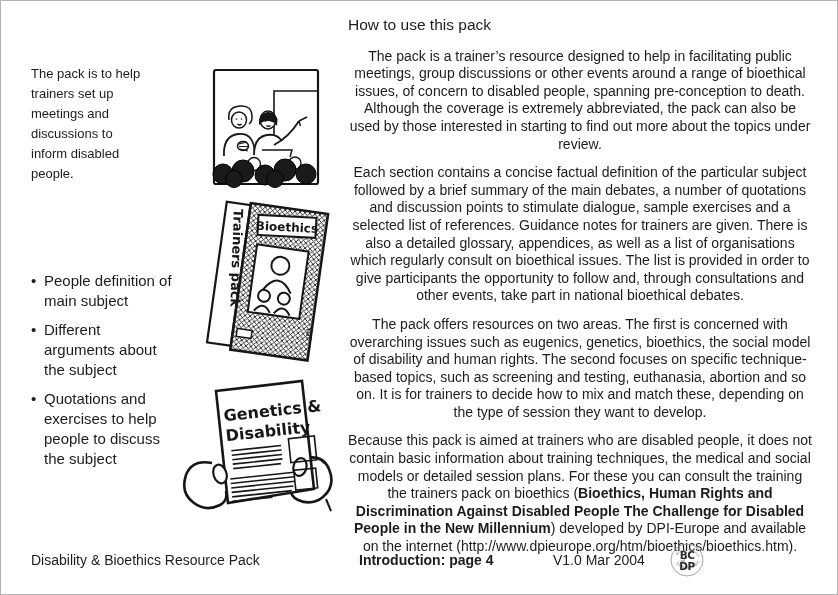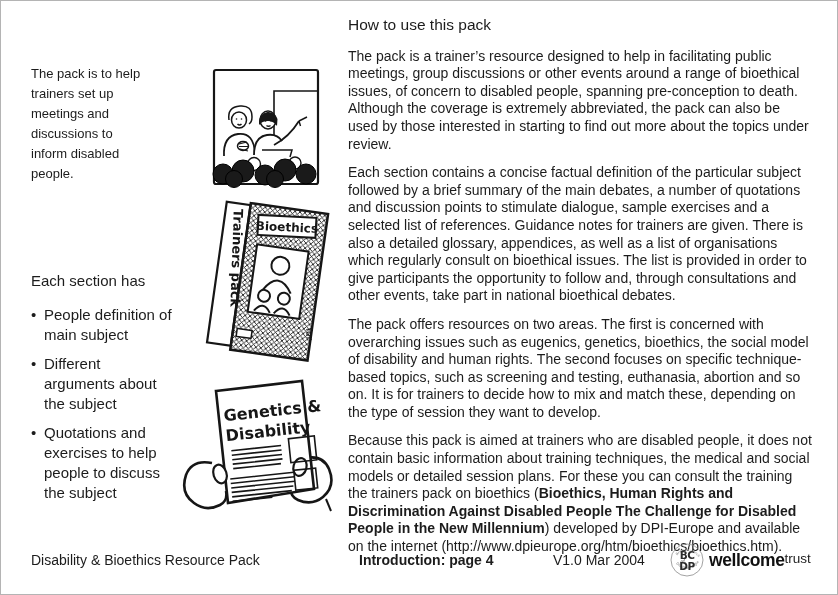--- a/index.html
+++ b/index.html
@@ -21,21 +21,21 @@
   .bullet .btxt{ white-space:pre-line; }
   
   .illu{ position:absolute; }
   #illu-meeting{ left:205px; top:57px; }
   #illu-book{ left:199px; top:197px; }
   #illu-doc{ left:181px; top:370px; }
   
   .main{ position:absolute; left:347px; top:15px; width:464px;
     font-size:14px; line-height:17.6px; }
   .main .heading{ font-size:15.5px; font-weight:normal; margin:0 0 14px 0; }
-  .main p{ margin:0 0 11px 0; }
+  .main p{ margin:0 0 11px 0;text-align:center; }
   .main .b{ font-weight:bold; }
   
   .footer-item{ position:absolute; font-size:14px; }
   #f-title{ left:30px; top:551px; }
   #f-page{ left:358px; top:551px; font-weight:bold; }
   #f-version{ left:552px; top:551px; }
   #f-bcdp{ left:666px; top:539px; }
   #f-wellcome{ left:708px; top:549px; }
   .w-bold{ font-weight:800; font-size:17.5px; letter-spacing:-0.4px; color:#111; }
   .w-light{ font-size:13.5px; color:#222; position:relative; top:-3px; }
@@ -46,21 +46,20 @@
 <div class="page">
 
   <div class="sb-intro">The pack is to help
 trainers set up
 meetings and
 discussions to
 inform disabled
 people.</div>
 
   <div class="sb-section">
-    <div class="sb-heading">Each section has</div>
     <div class="bullet">
       <span class="dot">•</span>
       <span class="btxt">People definition of
 main subject</span>
     </div>
     <div class="bullet">
       <span class="dot">•</span>
       <span class="btxt">Different
 arguments about
 the subject</span>
@@ -182,17 +181,14 @@
       <textPath href="#arcT" startOffset="18%">British Council</textPath>
     </text>
     <text font-size="3.4" fill="#7a7a7a" font-family="DejaVu Sans, sans-serif">
       <textPath href="#arcB" startOffset="14%">Disabled People</textPath>
     </text>
     <text x="20" y="18.5" text-anchor="middle" font-size="10.5" font-weight="bold" fill="#2b2b2b" letter-spacing="-0.5" font-family="DejaVu Sans, sans-serif">BC</text>
     <text x="13.5" y="23" font-size="4.5" fill="#2b2b2b" font-family="DejaVu Sans, sans-serif">of</text>
     <text x="20" y="29.5" text-anchor="middle" font-size="10.5" font-weight="bold" fill="#2b2b2b" letter-spacing="-0.5" font-family="DejaVu Sans, sans-serif">DP</text>
   </svg>
 
-  <div id="f-wellcome" class="footer-item">
-    <span class="w-bold">wellcome</span><span class="w-light">trust</span>
-  </div>
 
 </div>
 
 </body></html>

